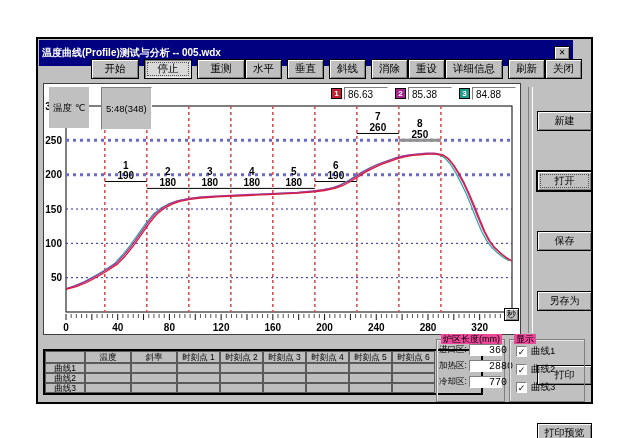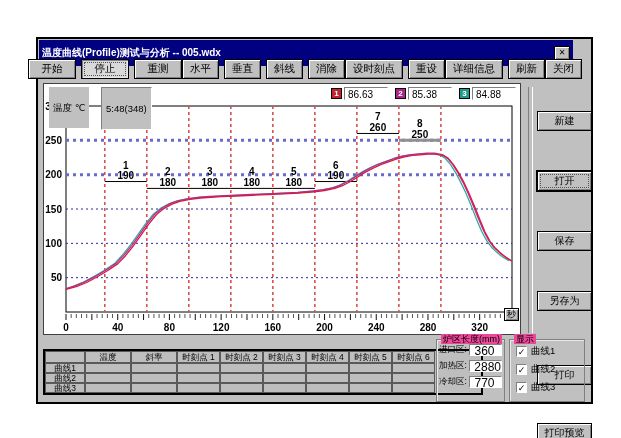--- a/index.html
+++ b/index.html
@@ -59,23 +59,23 @@
          overflow:hidden;white-space:nowrap;}
   .trow.head .tcell{height:12px;line-height:11px;font-size:8.5px;}
   
   .groupbox{position:absolute;border:1px solid #808080;box-shadow:inset 1px 1px 0 #e8e8e8;
             box-sizing:border-box;}
   .groupbox .gtitle{position:absolute;top:-6px;left:4px;background:#ec4899;font-size:9px;
                     line-height:10px;padding:0 2px;white-space:nowrap;}
   .oven-group{left:398px;top:300px;width:69px;height:63px;}
   .oven-row{display:flex;align-items:center;margin:4px 2px 0 2px;}
   .oven-label{font-size:8.5px;width:31px;white-space:nowrap;overflow:hidden;}
-  .oven-input{width:33px;height:12px;background:#fff;font-size:12px;line-height:12px;padding-left:4px;
+  .oven-input{width:33px;height:12px;background:#fff;font-size:10px;line-height:12px;padding-left:19px;
               border-top:1px solid #808080;border-left:1px solid #808080;
-              border-bottom:1px solid #fff;border-right:1px solid #fff;box-sizing:border-box;}
+              border-bottom:1px solid #fff;border-right:1px solid #fff;box-sizing:border-box;font-family:Liberation Mono, monospace;}
   .display-group{left:471px;top:300px;width:76px;height:63px;}
   .chk-row{display:flex;align-items:center;gap:4px;margin:5px 0 0 6px;}
   .chk-box{width:11px;height:11px;background:#fff;border-top:1px solid #808080;border-left:1px solid #808080;
            border-bottom:1px solid #fff;border-right:1px solid #fff;font-size:9px;line-height:10px;
            text-align:center;font-weight:bold;box-sizing:border-box;}
   .chk-label{font-size:9.5px;white-space:nowrap;}
   svg text{font-family:"Liberation Sans","DejaVu Sans",sans-serif;}
 </style>
 </head>
 <body>
@@ -94,21 +94,20 @@
         <div class="tbtn wide pressed">停止</div>
         <div class="tbtn wide">重测</div>
       </div>
       <div class="tgroup">
         <div class="tbtn">水平</div>
         <div class="tbtn">垂直</div>
         <div class="tbtn">斜线</div>
         <div class="tbtn">消除</div>
       </div>
       <div class="tgroup">
-        <div class="tbtn">设时刻点</div>
         <div class="tbtn">重设</div>
       </div>
       <div class="tgroup">
         <div class="tbtn">详细信息</div>
         <div class="tbtn">刷新</div>
       </div>
       <div class="tgroup">
         <div class="tbtn">关闭</div>
       </div>
     </div>

